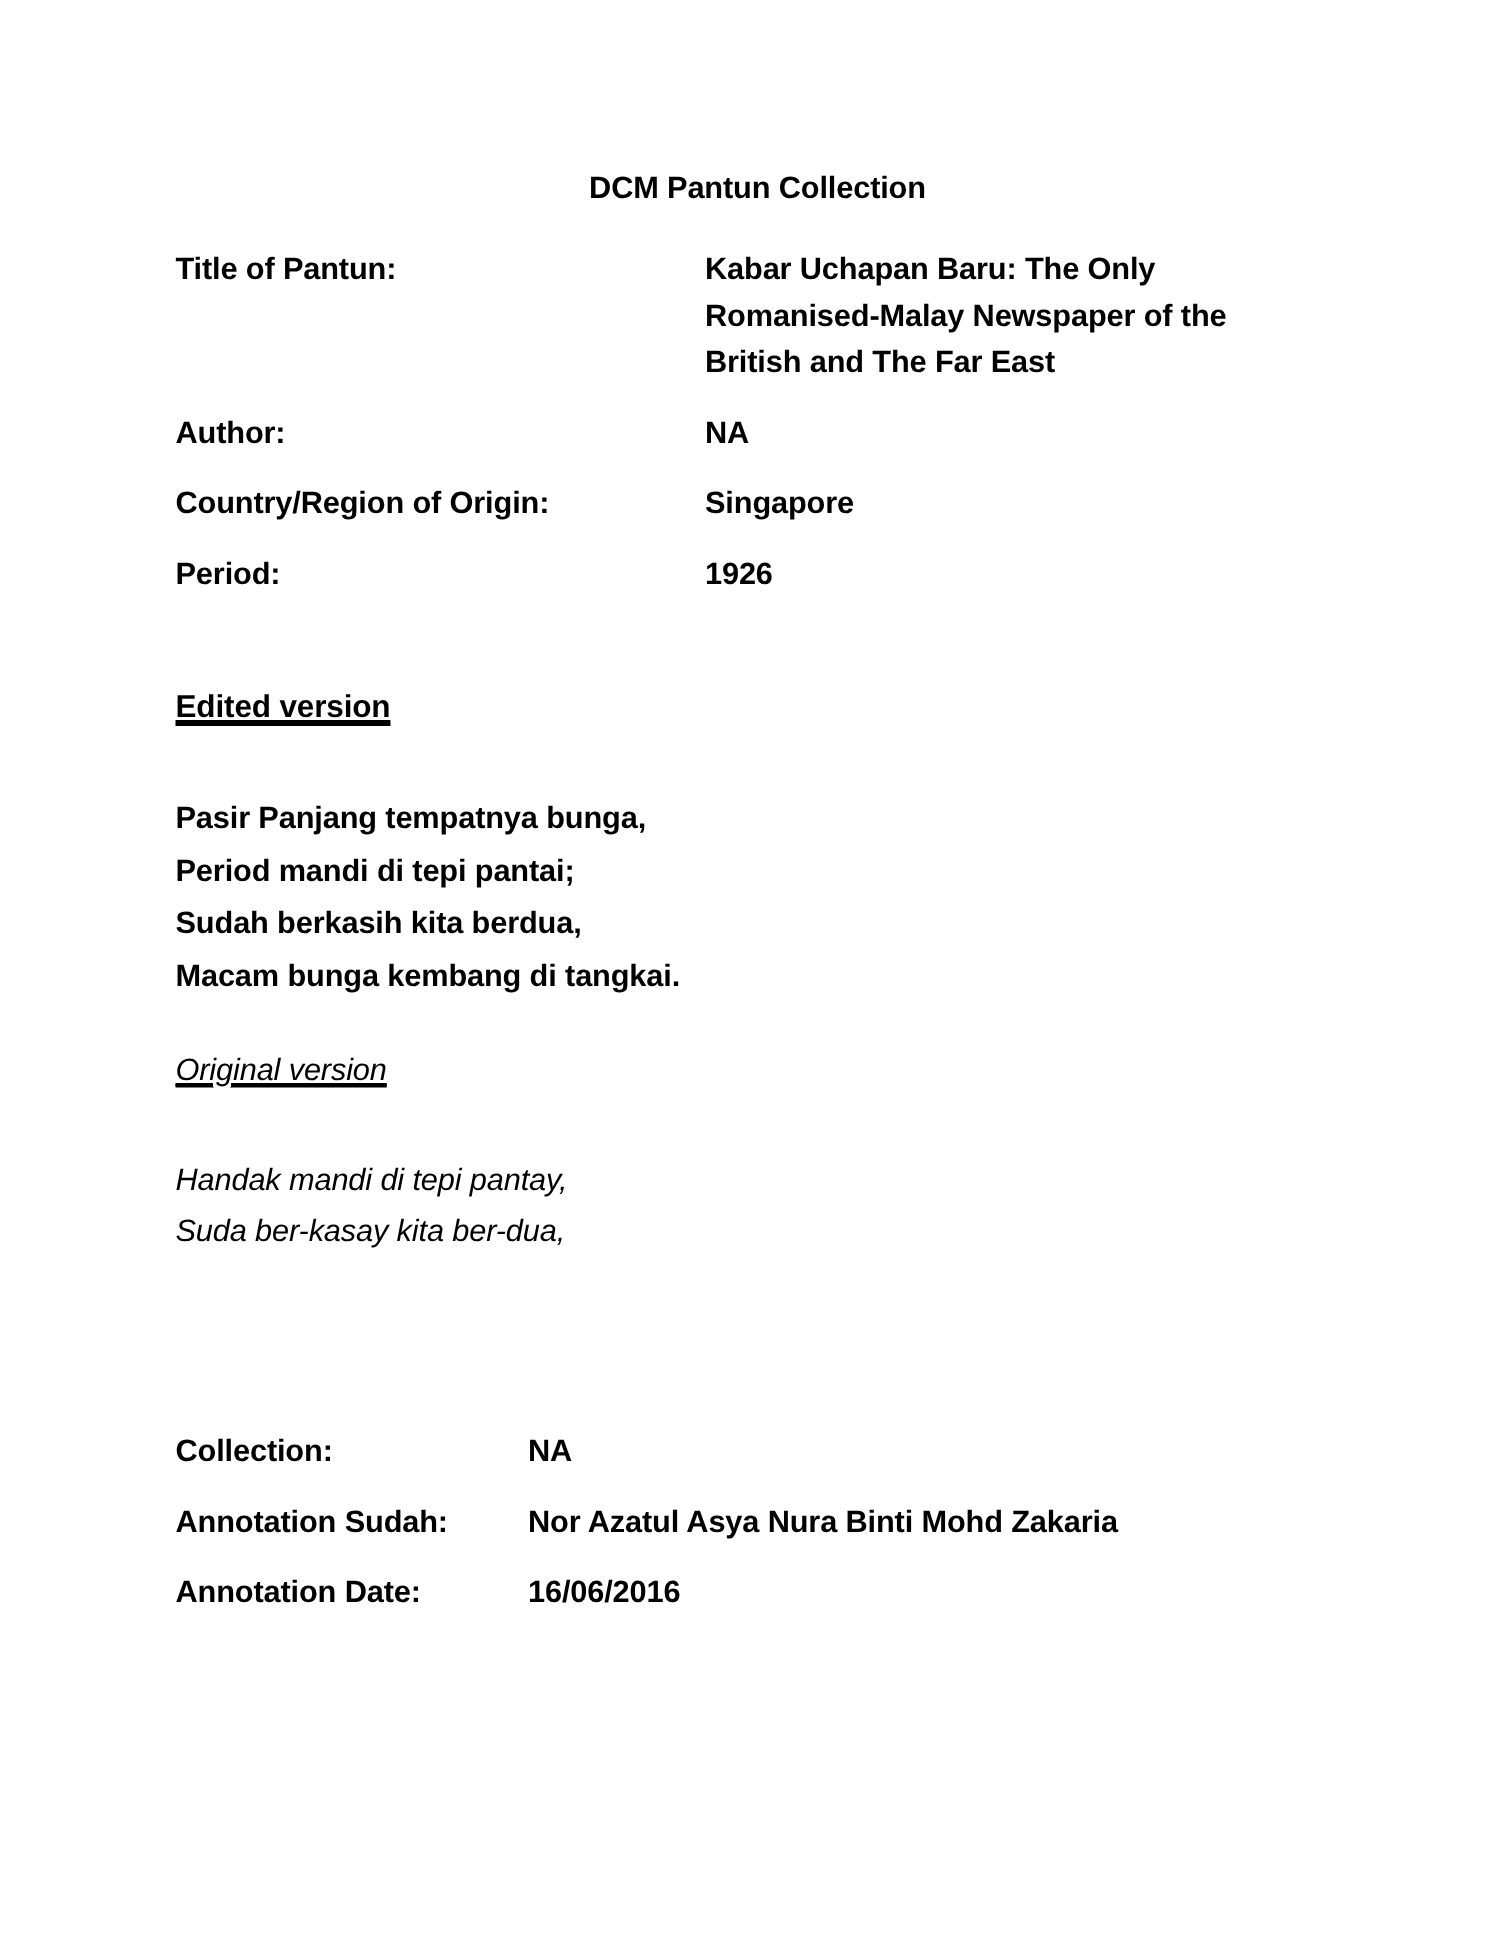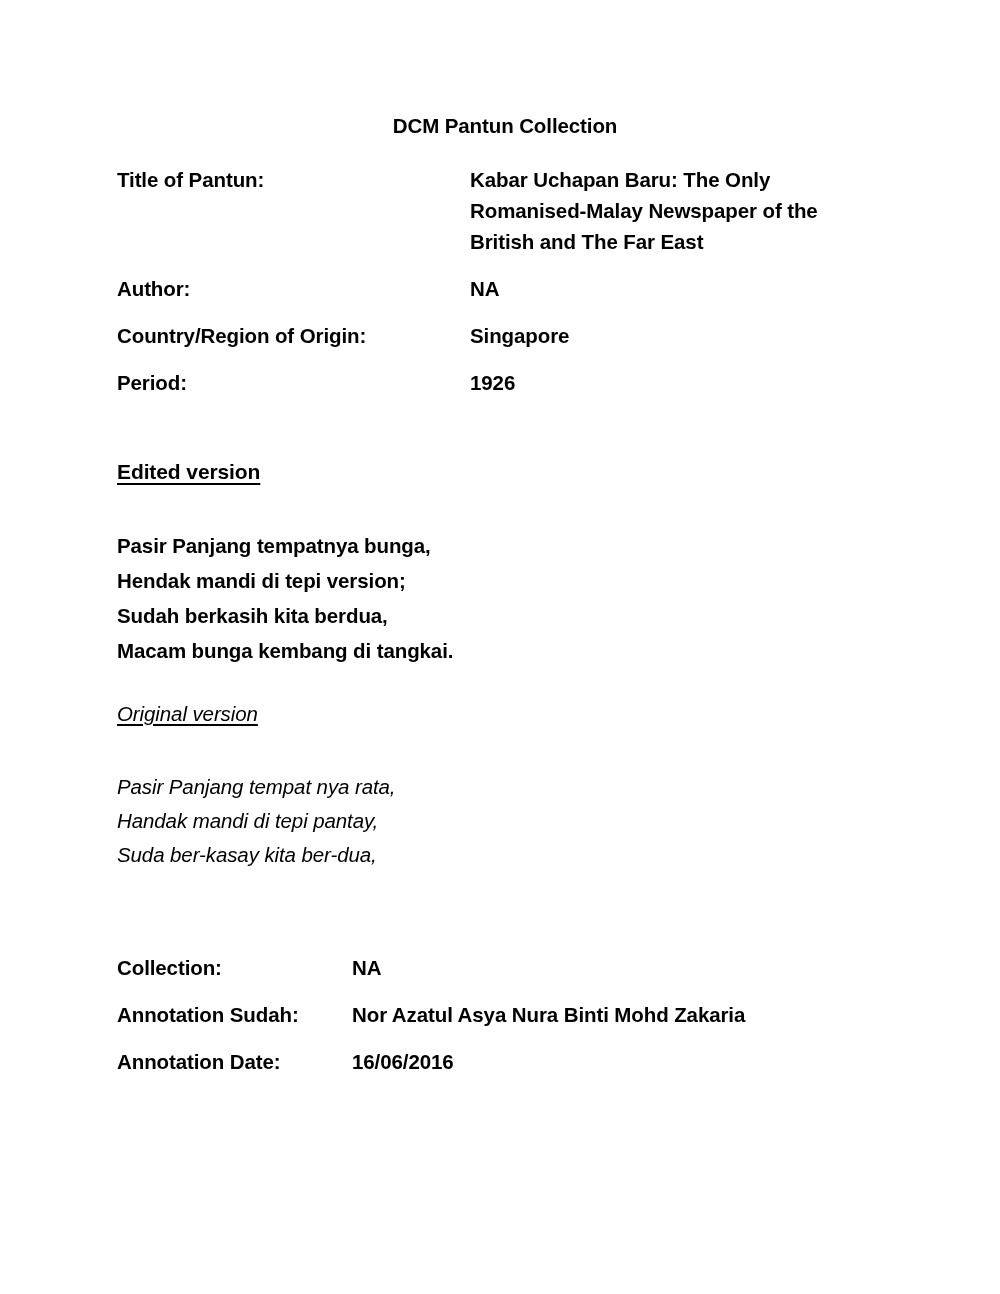--- a/index.html
+++ b/index.html
@@ -66,20 +66,21 @@
     max-width: 400px;
   }
 
   
   .section-heading {
     position: absolute;
     left: 117px;
     font-size: 21px;
     font-weight: bold;
     letter-spacing: -0.1px;
+    text-decoration: underline;
   }
   .section-heading .underlined {
     text-decoration: underline;
     text-underline-offset: 4px;
     text-decoration-thickness: 2px;
   }
   .section-heading.edited { top: 460px; }
 
   .section-heading.original {
     top: 702px;
@@ -169,31 +170,30 @@
     </div>
 
   </div>
 
   <div class="section-heading edited">
     <span class="underlined">Edited version </span>
   </div>
 
   <div class="verse edited">
     <div class="verse-line">Pasir Panjang tempatnya bunga,</div>
-    <div class="verse-line">Hendak mandi di tepi version;</div>
+    <div class="verse-line">Period mandi di tepi pantai;</div>
     <div class="verse-line">Sudah berkasih kita berdua,</div>
     <div class="verse-line">Macam bunga kembang di tangkai.</div>
   </div>
 
   <div class="section-heading original">
     <span class="underlined">Original version</span>
   </div>
 
   <div class="verse original">
-    <div class="verse-line">Pasir Panjang tempat nya rata,</div>
     <div class="verse-line">Handak mandi di tepi pantay,</div>
     <div class="verse-line">Suda ber-kasay kita ber-dua,</div>
   </div>
 
   <div class="annotation-block">
 
     <div class="annotation-row">
       <div class="annotation-label">Collection:</div>
       <div class="annotation-value">NA</div>
     </div>

